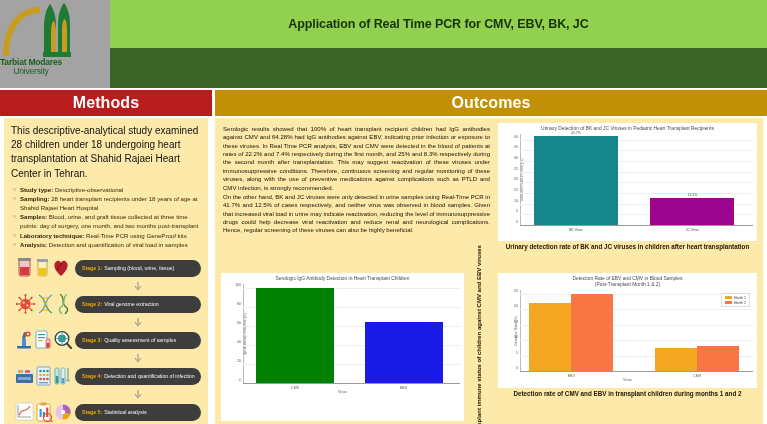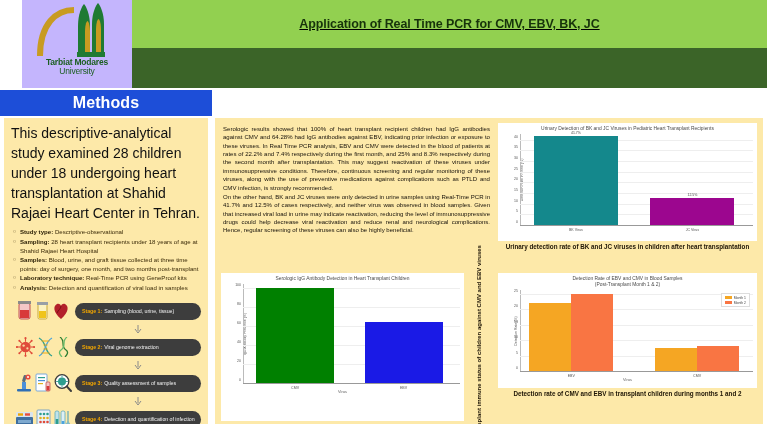--- a/index.html
+++ b/index.html
@@ -7,68 +7,67 @@
     width: 767px; height: 424px;
     font-family: "Liberation Sans", sans-serif;
     background: #ffffff;
     overflow: hidden;
   }
   .poster { position: relative; width: 767px; height: 424px; background:#fff; }
 
   
   .header { display: flex; width: 767px; height: 88px; }
   .logo-box {
-    width: 110px; height: 88px; background:#c4b5fd;
-    display:flex; flex-direction:column; align-items:center; justify-content:flex-start;
+    width: 110px; height: 88px; background:#a3a3a3;
+    display:flex; flex-direction:column; align-items:flex-start; justify-content:flex-start;
     padding-top:2px;
-    margin-left:22px;
   }
   .logo-mark { width: 86px; height: 58px; }
   .logo-text { text-align:center; line-height:1.0; margin-top:-2px; }
   .logo-text .l1 { font-size:8.5px; font-weight:bold; color:#1b5e20; letter-spacing:-0.2px; display:block;}
   .logo-text .l2 { font-size:8.5px; font-weight:normal; color:#1b5e20; letter-spacing:-0.2px; display:block;}
 
-  .header-right { flex:1; display:flex; flex-direction:column;text-decoration:underline; }
+  .header-right { flex:1; display:flex; flex-direction:column; }
   .title-band {
     background:#92d050; height:48px;
     display:flex; flex-direction:column; align-items:center; justify-content:center;
     color:#1a3d0a;
   }
   .title-band .tl {
     font-size:12.5px; font-weight:bold; line-height:1.32;
     text-align:center; color:#17330b; letter-spacing:-0.1px;
   }
   .authors-band {
     background:#3b6428; height:40px; flex:1;
     display:flex; flex-direction:column; align-items:center; justify-content:center;
   }
   .authors-band .al {
     font-size:9px; font-weight:bold; color:#e8f3c9; line-height:1.5;
     text-align:center; letter-spacing:-0.05px;
   }
 
   
   .section-bar-row { display:flex; width:767px; height:26px; margin-top:2px; gap:3px; }
-  .sec-methods { width:212px; background:#1d4ed8;
+  .sec-methods { width:212px; background:#b91c1c;
     display:flex; align-items:center; justify-content:center; }
   .sec-outcomes { flex:1; background:#c29005;
     display:flex; align-items:center; justify-content:center; }
   .sec-label { color:#ffffff; font-size:16px; font-weight:bold; letter-spacing:0.1px; }
 
   
   .body-row { display:flex; width:767px; height:308px; margin-top:2px; gap:3px; }
 
   
   .col-left { width:212px; height:308px; background:#ffffff; padding:0 4px 0 4px; }
   .methods-card {
     background:#fde9a9; width:100%; height:100%;
     padding:6px 7px 4px 7px; position:relative;
   }
   .m-intro {
-    font-size:14px; color:#111; line-height:1.42; margin-bottom:5px;
+    font-size:10px; color:#111; line-height:1.42; margin-bottom:5px;
   }
   .m-list { list-style:none; }
   .m-list li {
     font-size:6.1px; color:#3a2a08; line-height:1.46; margin-bottom:0.5px;
     padding-left:9px; position:relative; text-align:left;
   }
   .m-list li::before {
     content:"\25CB"; position:absolute; left:2px; top:0; font-size:5px; color:#3a2a08;
   }
   .m-list b { color:#2b1f05; }
@@ -178,20 +177,23 @@
         <div class="tl">Application of Real Time PCR for CMV, EBV, BK, JC</div>
       </div>
       <div class="authors-band">
       </div>
     </div>
   </div>
 
   <div class="section-bar-row">
     <div class="sec-methods">
       <span class="sec-label">Methods</span>
+    </div>
+    <div class="sec-outcomes">
+      <span class="sec-label">Outcomes</span>
     </div>
   </div>
 
   <div class="body-row">
 
     <div class="col-left">
       <div class="methods-card">
 
         <div class="m-intro">This descriptive-analytical study examined 28 children under 18 undergoing heart transplantation at Shahid Rajaei Heart Center in Tehran.</div>
 

